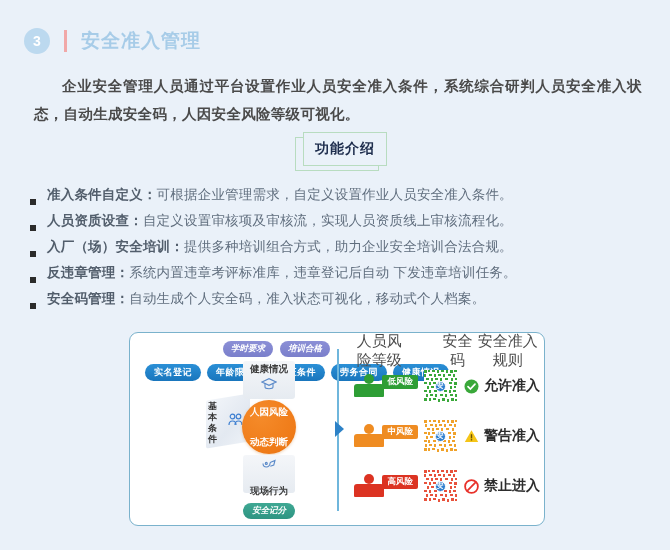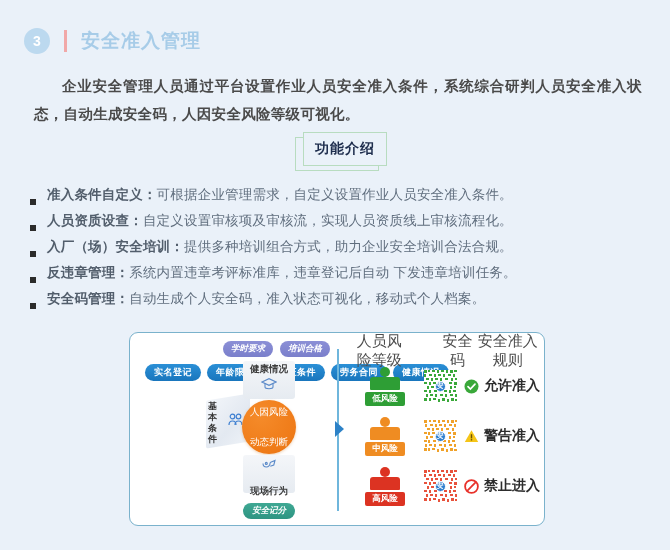--- a/index.html
+++ b/index.html
@@ -163,21 +163,21 @@
     background: linear-gradient(180deg,#3fa893 0%,#2e9482 100%);
     color: #fff; font-size: 8.5px; font-weight: bold;
     display: flex; align-items: center; justify-content: center; font-style: italic;
   }
 
   
   .circ {
     position: absolute; left: 112px; top: 67px;
     width: 54px; height: 54px; border-radius: 50%;
     background: radial-gradient(circle at 35% 30%,#f58b2a 0%,#ef7b18 70%,#e06f10 100%);
-    color: #fff; font-size: 9.5px; font-weight: normal;
+    color: #fff; font-size: 9.5px; font-weight: bold;
     display: flex; flex-direction: column;
     align-items: center; justify-content: center;
     line-height: 12px; text-align: center;
     box-shadow: 0 1px 3px rgba(200,110,20,.3);
     gap: 18px;
   }
 
   
   .divider {
     position: absolute; left: 207px; top: 16px;
@@ -194,21 +194,21 @@
   
   .rt { position: absolute; left: 222px; top: 8px; width: 188px; }
   .rt-head { display: flex; height: 20px; align-items: center; }
   .rt-head div {
     font-size: 15px; color: #4d4d4d; text-align: center;
   }
   .c1 { width: 66px; } .c2 { width: 44px; margin-left: 33px; } .c3 { width: 78px; }
   .rt-row { display: flex; align-items: center; height: 50px; }
 
   
-  .person-cell { width: 66px; display: flex; flex-direction: column; align-items: center; }
+  .person-cell { width: 66px; display: flex; flex-direction: row; align-items: flex-start; }
   .person {
     position: relative; width: 34px; height: 24px;
   }
   .p-head {
     position: absolute; left: 12px; top: 0;
     width: 10px; height: 10px; border-radius: 50%;
   }
   .p-body {
     position: absolute; left: 2px; top: 10px;
     width: 30px; height: 13px; border-radius: 3px 3px 1px 1px;

